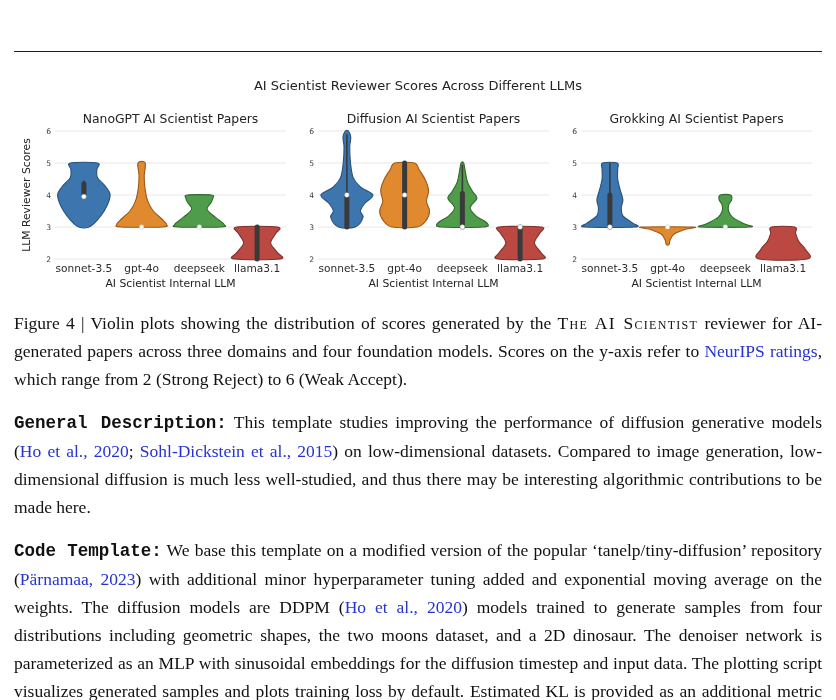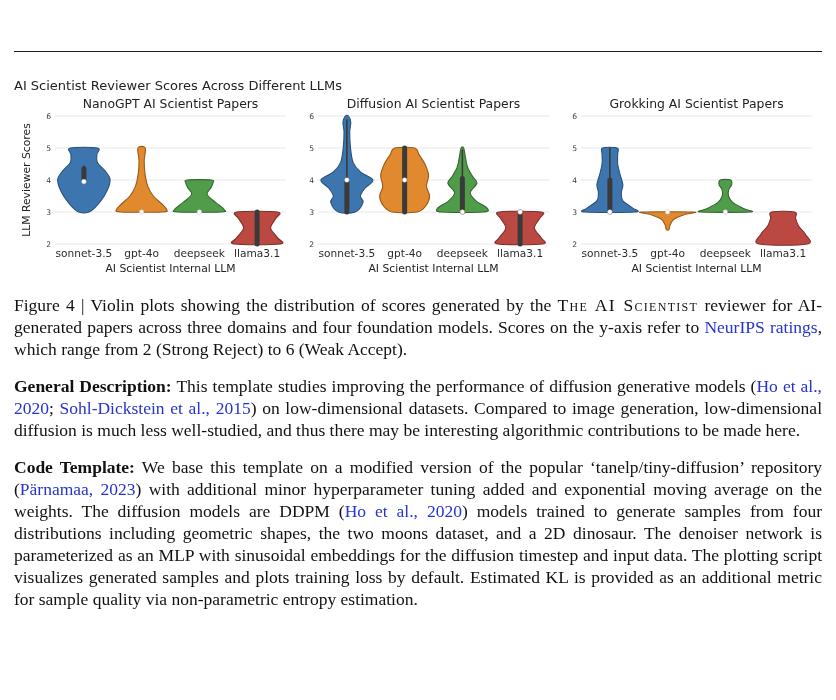--- a/index.html
+++ b/index.html
@@ -1,26 +1,26 @@
 <!DOCTYPE html>
 <html style="--link: #2533CF;"><head>
 <meta charset="utf-8">
 <style>
   html,body{margin:0;padding:0;background:#ffffff;}
   body{width:836px;height:700px;overflow:hidden;font-family:"Liberation Serif",serif;color:#111;}
   .page{width:808px;margin:0 auto;padding-top:44px;}
   .running-head{text-align:center;font-size:15px;color:#1a1a1a;letter-spacing:.1px;}
   .head-rule{border:none;border-top:1.6px solid #1c1c1c;margin:7px 0 0 0;}
   figure.figure{margin:26px 0 0 0;padding:0;}
-  .chart-title{text-align:left;font-family:"DejaVu Sans",sans-serif;font-size:13px;color:#232323;margin-bottom:3px;}
+  .chart-title{text-align:center;font-family:"DejaVu Sans",sans-serif;font-size:13px;color:#232323;margin-bottom:18px;}
   .plots-row{display:flex;justify-content:center;align-items:flex-start;gap:13px;}
   svg text{font-family:"DejaVu Sans",sans-serif;}
-  .body-par{font-size:17.5px;line-height:22px;text-align:justify;margin:15px 0 0 0;}
+  .body-par{font-size:17.5px;line-height:28px;text-align:justify;margin:15px 0 0 0;}
   .caption{margin-top:16px;}
-  .seg-bold{font-weight:bold;}
+  .seg-bold{font-weight:bold;font-family:Liberation Mono, monospace;}
   .seg-link{color:var(--link,#2533CF);cursor:pointer;}
   .seg-smallcaps{font-variant:small-caps;letter-spacing:1.3px;}
 </style>
 </head>
 <body>
 
 <div class="page">
   <hr class="head-rule">
 
   <figure class="figure">

